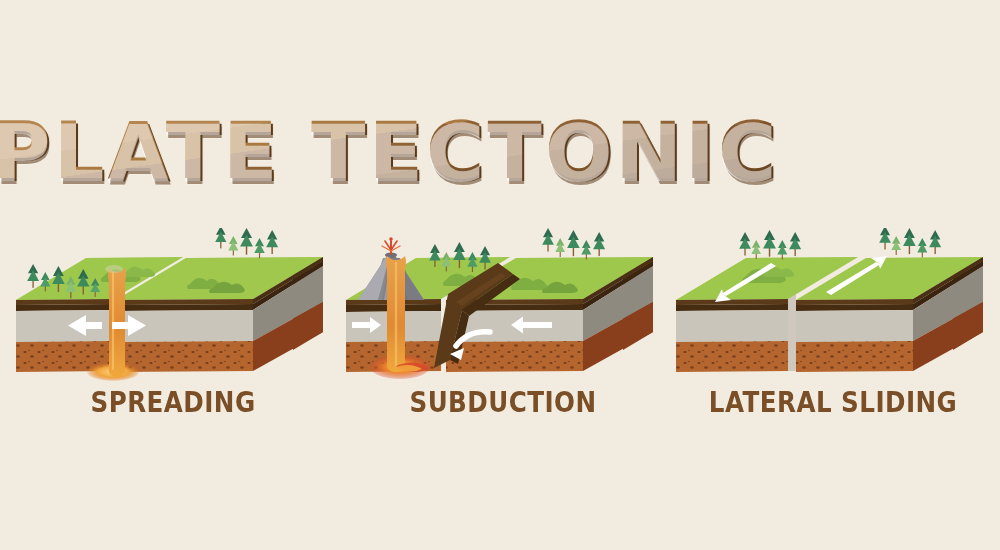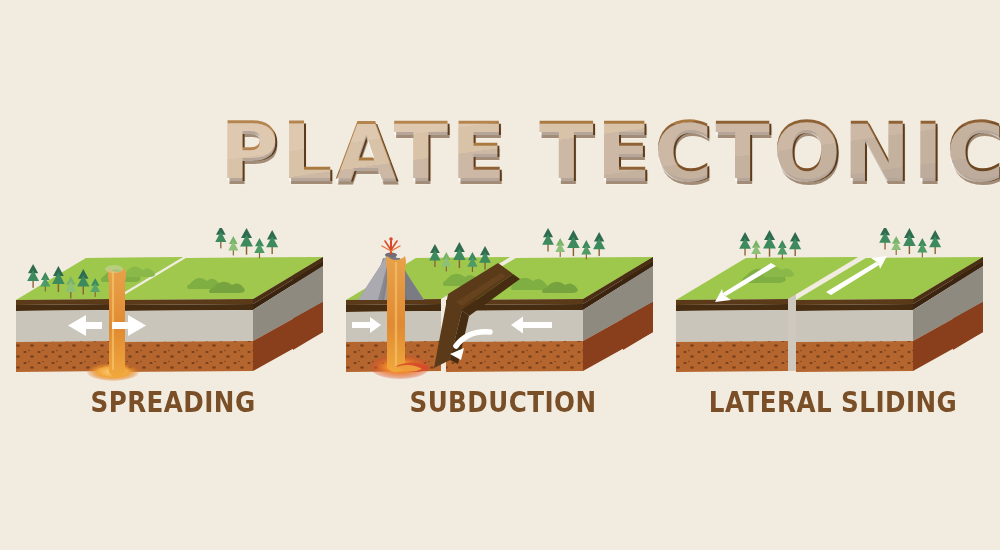--- a/index.html
+++ b/index.html
@@ -19,21 +19,21 @@
     position: absolute;
     inset: 0;
   }
 
   
   .title-wrap {
     position: absolute;
     top: 112px;
     left: 0;
     width: 1000px;
-    text-align: right;
+    text-align: left;
     pointer-events: none;
   }
   .title-text {
     display: inline-block;
     font-family: "DejaVu Sans", sans-serif;
     font-weight: bold;
     font-size: 78px;
     letter-spacing: 3px;
     line-height: 1;
     transform: scaleX(1.02);

